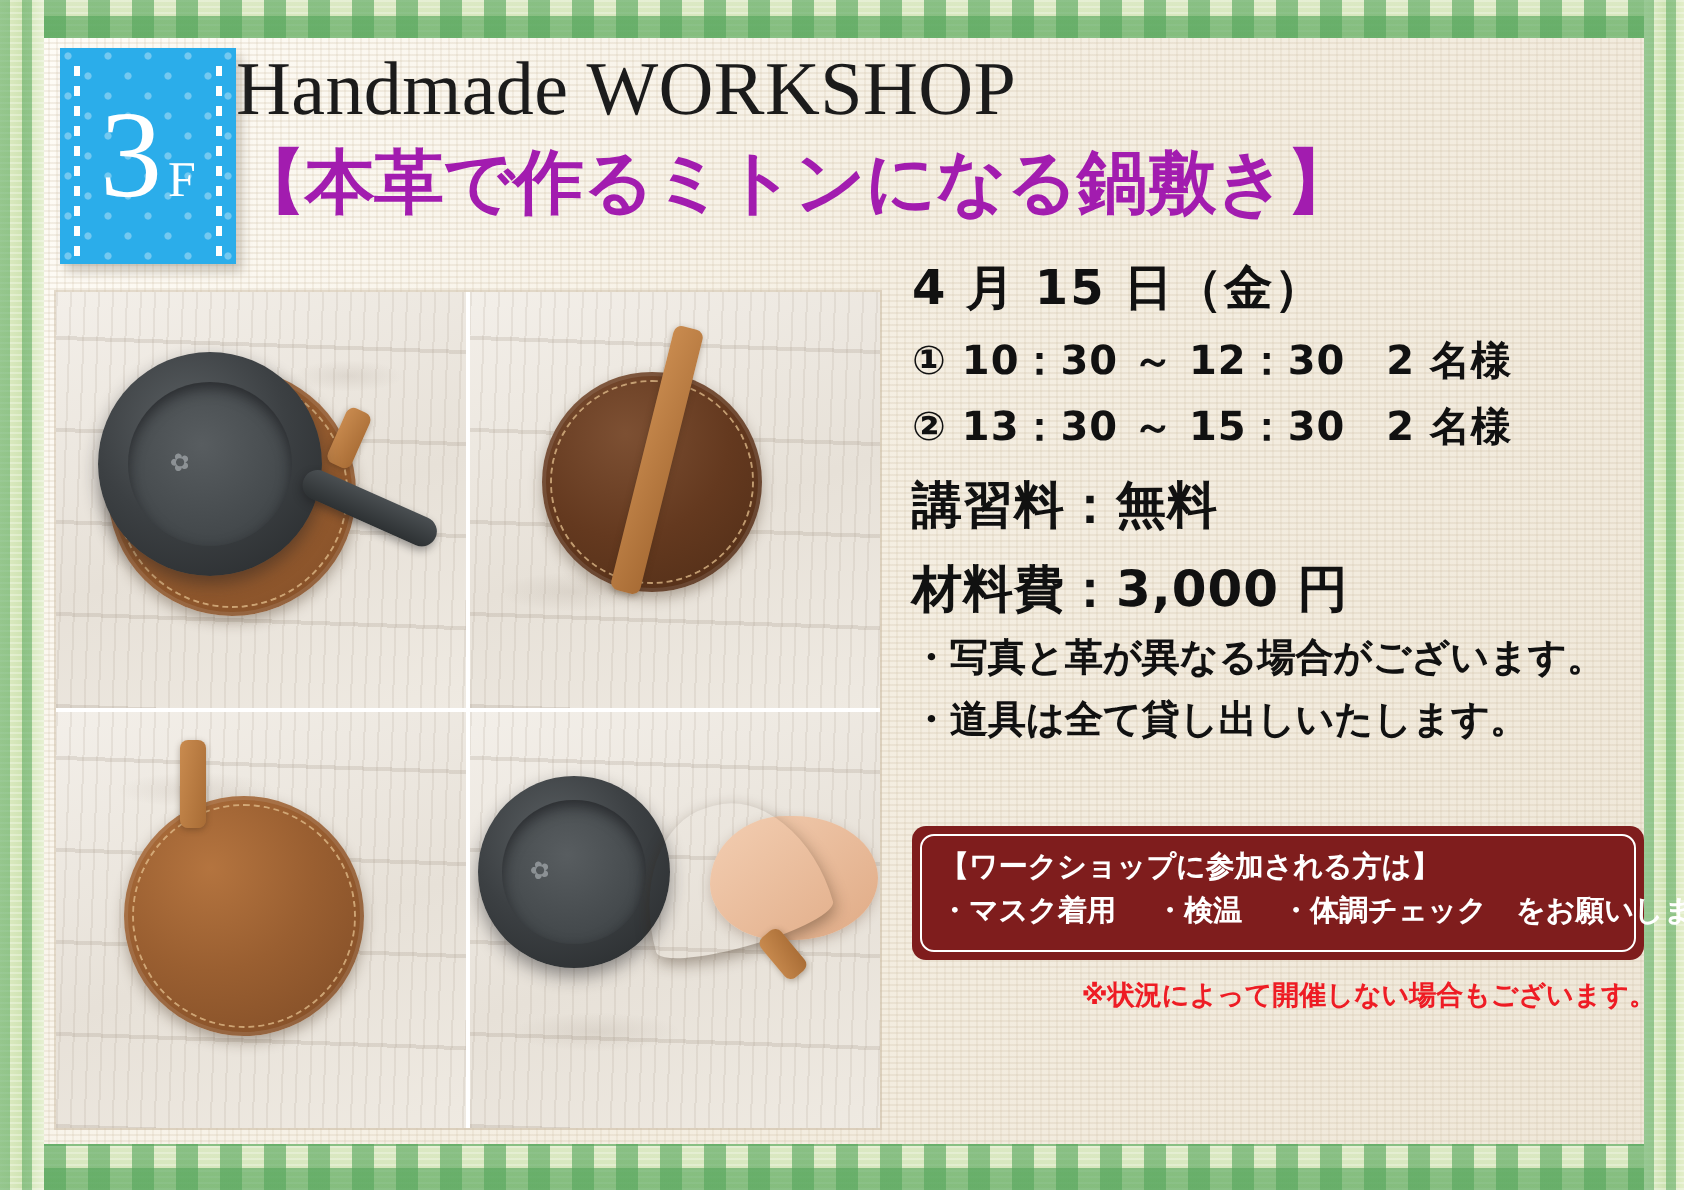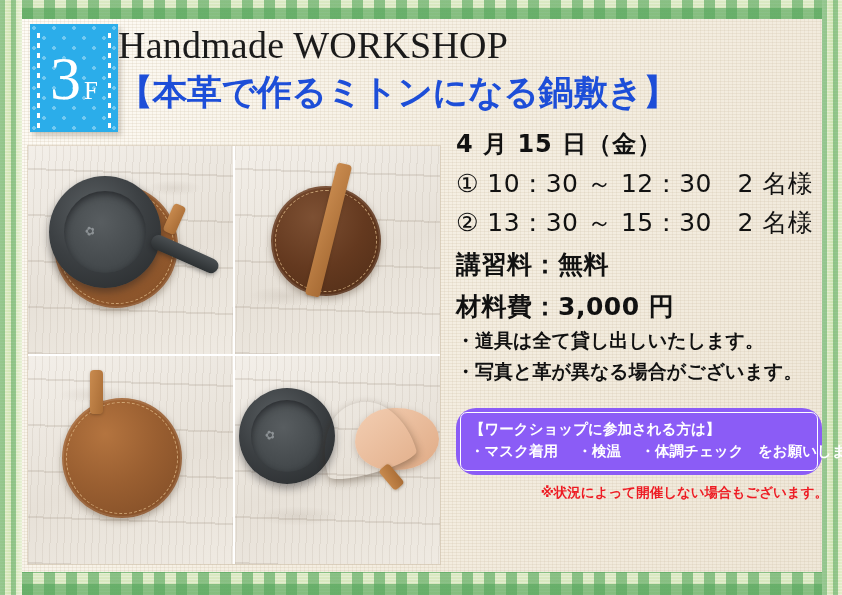--- a/index.html
+++ b/index.html
@@ -150,21 +150,21 @@
     font-size: 38px;
     line-height: 1.05;
     color: #1b1b1b;
     letter-spacing: 0.2px;
     white-space: nowrap;
   }
   .title-jp {
     font-family: "DejaVu Serif", "Liberation Serif", serif;
     font-size: 35px;
     line-height: 1.16;
-    color: #1d4ed8;
+    color: #a21caf;
     font-weight: 700;
     margin-top: 6px;
     white-space: nowrap;
     letter-spacing: -0.5px;
   }
 
   
   .photo-grid {
     position: absolute;
     left: 28px;
@@ -283,22 +283,22 @@
     color: #111111;
   }
   .line-date {
     font-size: 24px;
     font-weight: 700;
     letter-spacing: 1px;
     margin-bottom: 7px;
     font-family: "DejaVu Sans", "Liberation Sans", sans-serif;
   }
   .line-session {
-    font-size: 25px;
-    font-weight: 400;
+    font-size: 20px;
+    font-weight: 700;
     letter-spacing: 0.5px;
     margin-bottom: 6px;
     white-space: nowrap;
     font-family: "DejaVu Sans", "Liberation Sans", sans-serif;
   }
   .line-fee {
     font-size: 25px;
     font-weight: 700;
     letter-spacing: 0.5px;
     margin-top: 9px;
@@ -317,25 +317,25 @@
     font-weight: 700;
     letter-spacing: 0.5px;
     margin-top: 7px;
     white-space: nowrap;
     font-family: "DejaVu Sans", "Liberation Sans", sans-serif;
   }
   .spacer-sm { height: 10px; }
 
   
   .notice-box {
-    margin-top: 13px;
+    margin-top: 30px;
     width: 366px;
     box-sizing: border-box;
-    background: #8b5cf6;
-    border-radius: 20px;
+    background: #7f1d1d;
+    border-radius: 7px;
     padding: 4px;
   }
   .notice-inner {
     border: 1.6px solid #ffffff;
     border-radius: 7px;
     padding: 5px 9px 7px 9px;
   }
   .notice-line {
     color: #ffffff;
     font-size: 14.5px;
@@ -425,22 +425,22 @@
   <div class="info">
 
     <div class="line-date">4 月 15 日（金）</div>
 
     <div class="line-session">①  10：30 ～ 12：30　2 名様</div>
     <div class="line-session">②  13：30 ～ 15：30　2 名様</div>
 
     <div class="line-fee">講習料：無料</div>
     <div class="line-fee">材料費：3,000 円</div>
 
+    <div class="note-line">・写真と革が異なる場合がございます。</div>
     <div class="note-line">・道具は全て貸し出しいたします。</div>
-    <div class="note-line">・写真と革が異なる場合がございます。</div>
 
     <div class="spacer-sm"></div>
 
 
     <div class="notice-box">
       <div class="notice-inner">
         <div class="notice-line">【ワークショップに参加される方は】</div>
         <div class="notice-line">・マスク着用 　・検温 　・体調チェック　をお願いします。</div>
       </div>
     </div>

